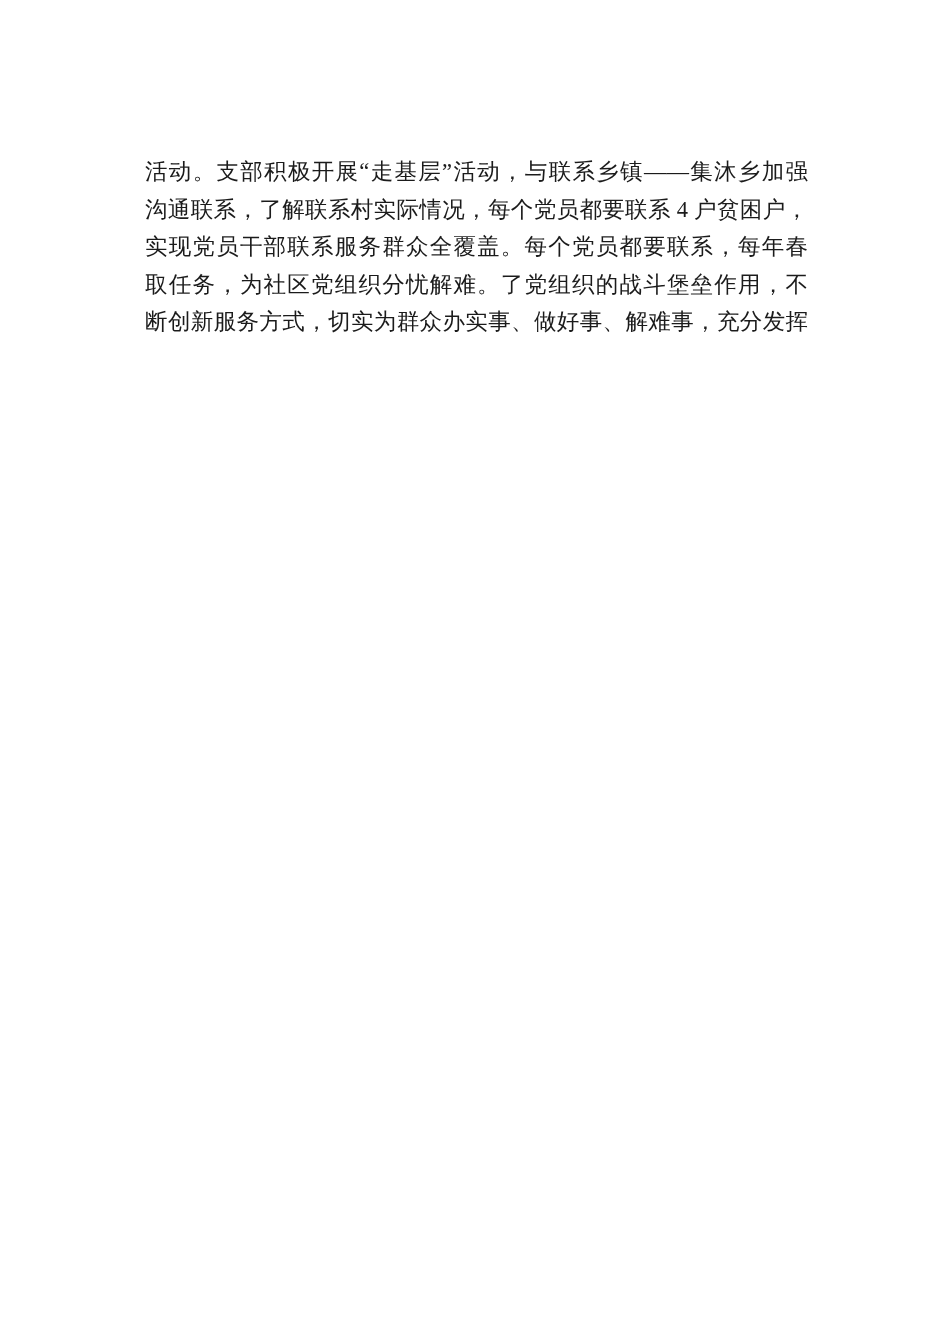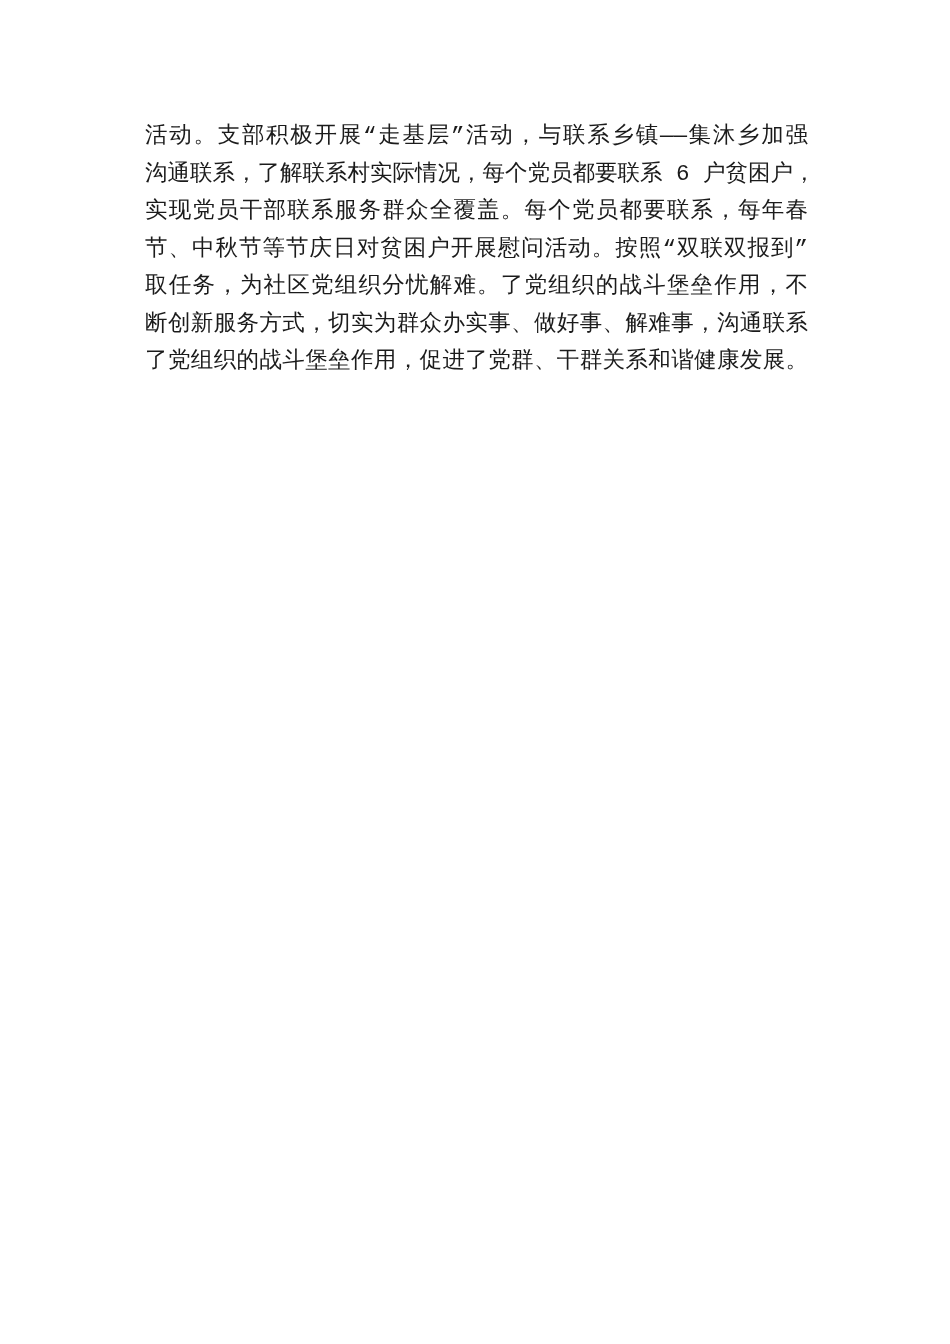--- a/index.html
+++ b/index.html
@@ -6,21 +6,22 @@
     margin: 0;
     padding: 0;
     background: #ffffff;
   }
   .page {
     position: relative;
     width: 950px;
     height: 1112px;
     background: #ffffff;
     overflow: hidden;
-    font-family: Liberation Mono, monospace;
+    font-family: Liberation Serif, serif;
+    margin-top: 35px;
   }
   .content {
     position: absolute;
     left: 145px;
     top: 118px;
     width: 663px;
     color: #1b1b1b;
     font-size: 22.5px;
     line-height: 37.5px;
   }
@@ -42,23 +43,21 @@
     text-align: left;
   }
 </style>
 </head>
 <body>
 
 <div class="page">
 
   <div class="content">
     <div class="line">活动。支部积极开展“走基层”活动，与联系乡镇——集沐乡加强</div>
-    <div class="line">沟通联系，了解联系村实际情况，每个党员都要联系 6 户贫困户，</div>
+    <div class="line">沟通联系，了解联系村实际情况，每个党员都要联系 4 户贫困户，</div>
     <div class="line">实现党员干部联系服务群众全覆盖。每个党员都要联系，每年春</div>
-    <div class="line">节、中秋节等节庆日对贫困户开展慰问活动。按照“双联双报到”</div>
     <div class="line">取任务，为社区党组织分忧解难。了党组织的战斗堡垒作用，不</div>
-    <div class="line">断创新服务方式，切实为群众办实事、做好事、解难事，沟通联系</div>
-    <div class="line">了党组织的战斗堡垒作用，促进了党群、干群关系和谐健康发展。</div>
+    <div class="line">断创新服务方式，切实为群众办实事、做好事、解难事，充分发挥</div>
   </div>
 
   <div class="footer">第 3 页 共 3 页</div>
 
 </div>
 
 </body></html>

